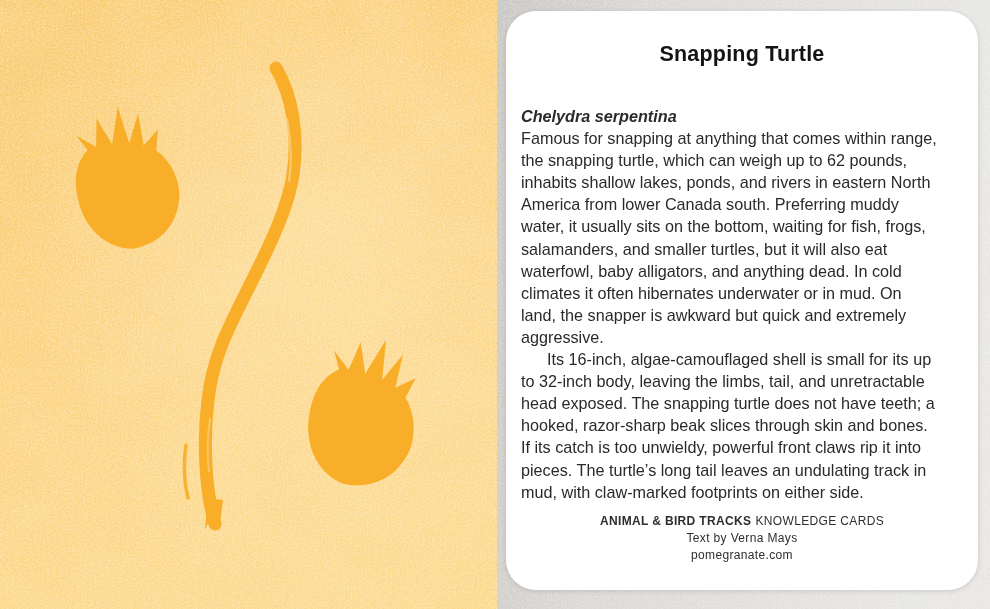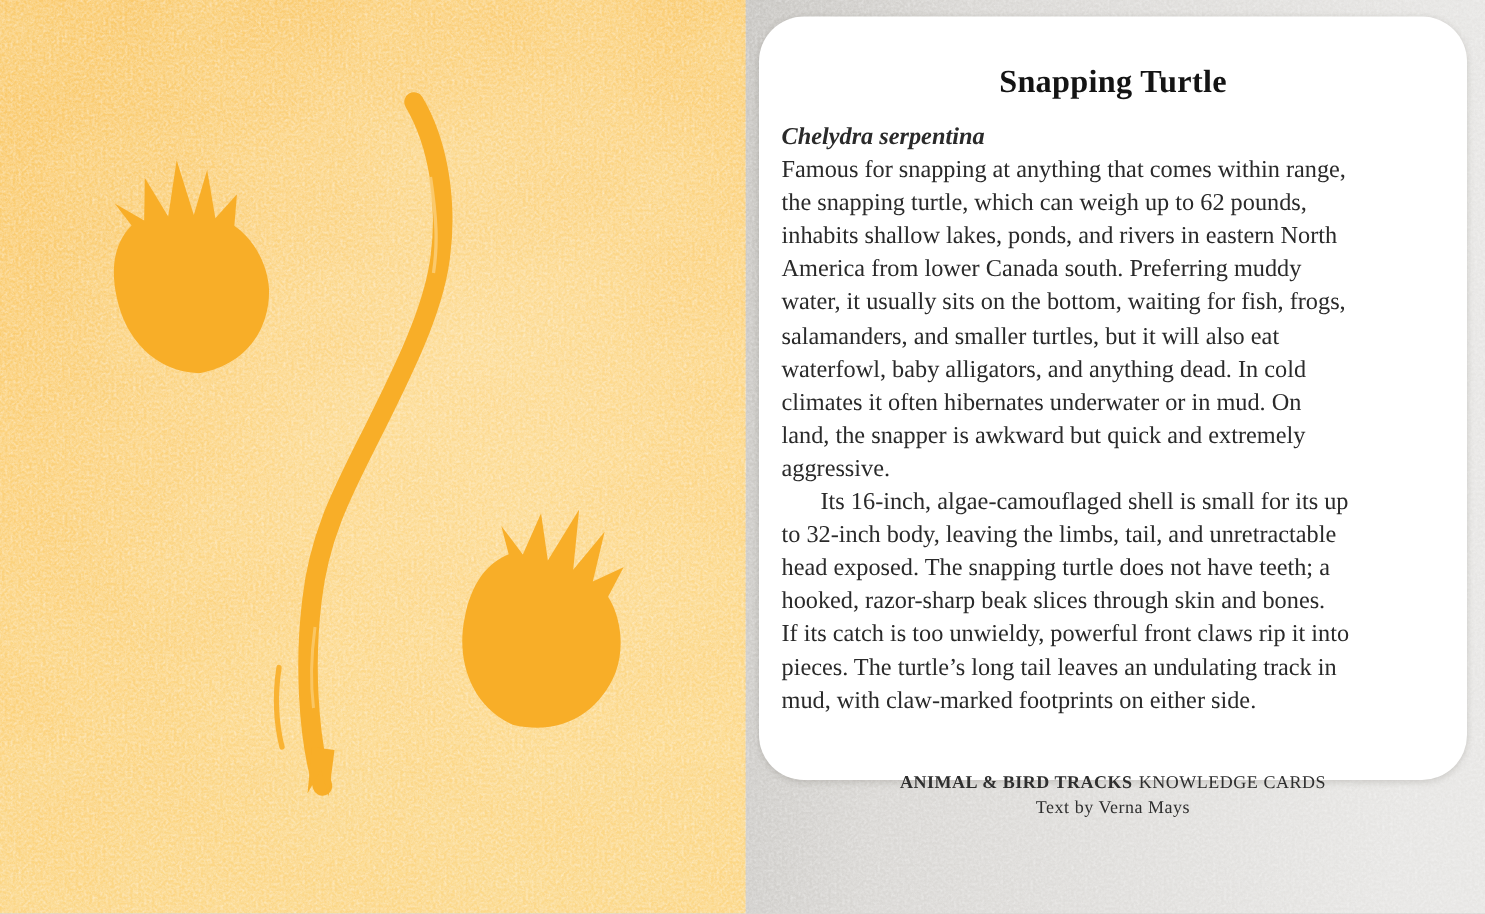--- a/index.html
+++ b/index.html
@@ -3,34 +3,33 @@
 <meta charset="utf-8">
 <style>
   html,body{margin:0;padding:0;}
   body{width:990px;height:609px;overflow:hidden;background:#D8D6D3;}
   .stage{
     position:relative;width:990px;height:609px;
     font-family:"Liberation Sans", sans-serif;
   }
   .bg-art{position:absolute;left:0;top:0;width:990px;height:609px;display:block;}
   .card{
-    position:absolute;left:506px;top:11px;width:472px;height:509px;
+    position:absolute;left:506px;top:11px;width:472px;height:579px;
     background:#FFFFFF;border-radius:30px;
     box-shadow:0 1px 5px rgba(60,55,45,0.18);
-    font-family:Liberation Serif, serif;
   }
   .card-title{
     position:absolute;top:31px;left:0;right:0;text-align:center;
     font-size:21.5px;font-weight:700;letter-spacing:0.2px;color:#141414;
   }
   .card-body{
     position:absolute;top:69px;left:15px;width:452px;
     font-size:16.2px;line-height:22.1px;color:#2a2a2a;
   }
-  .species{font-weight:700;font-style:italic;white-space:pre-line;}
+  .species{font-weight:700;font-style:italic;white-space:pre-line;margin-top:25px;}
   .para{white-space:pre-line;}
   .para.indent{text-indent:26px;}
   .footer{
     position:absolute;top:502px;left:0;right:0;text-align:center;
     font-size:12px;line-height:17px;color:#2e2e2e;letter-spacing:0.35px;
   }
   .footer .b{font-weight:700;}
   .footer .series-rest{margin-left:4px;}
 </style>
 </head>
@@ -120,16 +119,17 @@
 If its catch is too unwieldy, powerful front claws rip it into
 pieces. The turtle’s long tail leaves an undulating track in
 mud, with claw-marked footprints on either side.</div>
     </div>
 
     <div class="footer">
       <div>
         <span class="b">ANIMAL &amp; BIRD TRACKS</span><span class="series-rest">KNOWLEDGE CARDS</span>
       </div>
       <div>Text by Verna Mays</div>
+      <div>pomegranate.com</div>
     </div>
   </div>
 
 </div>
 
 </body></html>

